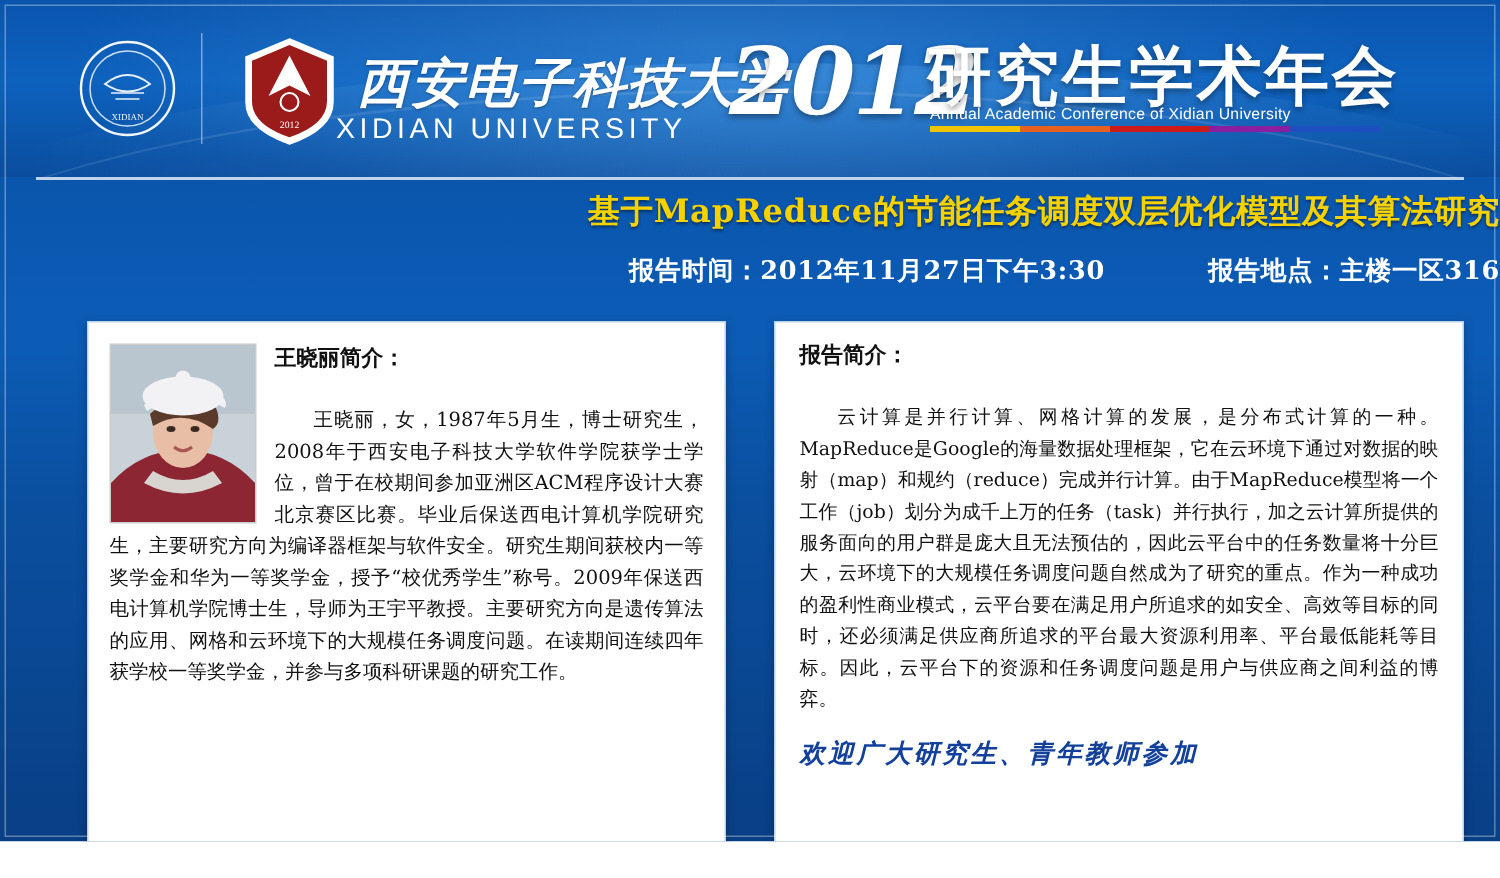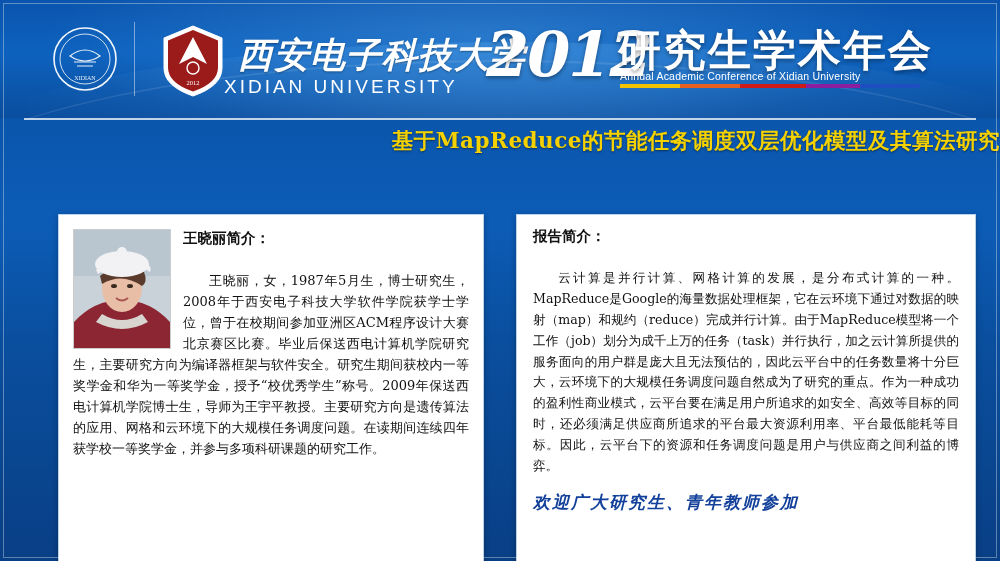--- a/index.html
+++ b/index.html
@@ -272,20 +272,25 @@
 
     <div class="year">2012</div>
     <div class="cn-conference">研究生学术年会</div>
     <div class="en-conference">Annual Academic Conference of Xidian University</div>
     <div class="colorbar"></div>
   </div>
   <div class="header-rule"></div>
 
   <div class="title-block">
     <div class="talk-title">基于MapReduce的节能任务调度双层优化模型及其算法研究</div>
+    <div class="meta-row">
+      <span>报告时间：</span><span>2012年11月27日下午3:30</span>
+      <span class="gap"></span>
+      <span>报告地点：</span><span>主楼一区316</span>
+    </div>
   </div>
 
   <div class="panel" id="panel-left">
     <div class="portrait">
       <svg width="96" height="118" viewBox="0 0 96 118">
         <rect x="0" y="0" width="96" height="118" fill="#c9d2d8"></rect>
         <rect x="0" y="0" width="96" height="46" fill="#b9c6d0"></rect>
         <path d="M0 92 q20 -22 48 -22 q28 0 48 22 L96 118 L0 118 Z" fill="#8c2633"></path>
         <ellipse cx="48" cy="58" rx="20" ry="24" fill="#e8bfa6"></ellipse>
         <path d="M26 46 q22 -20 44 -4 q4 10 -2 14 q-20 -14 -40 -2 z" fill="#5a3a2a"></path>

